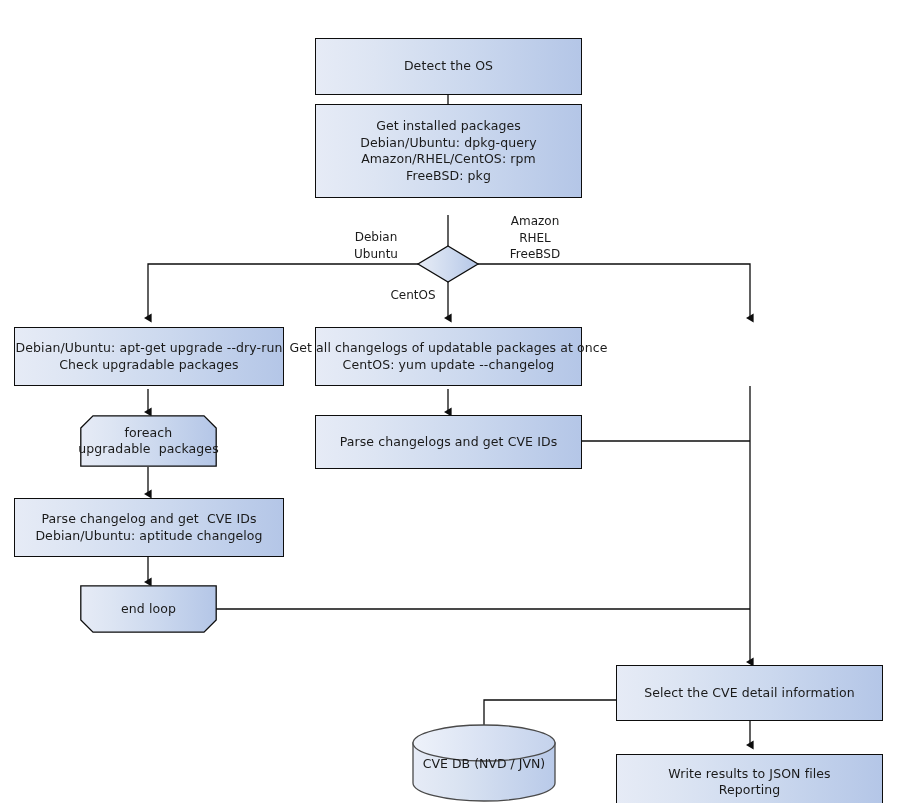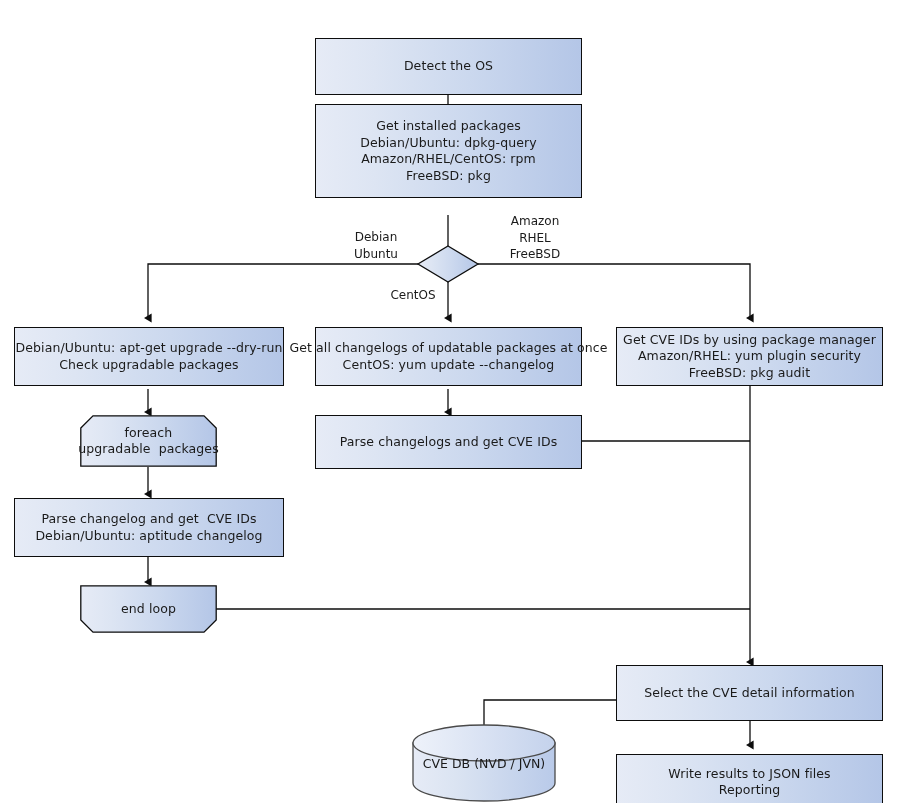--- a/index.html
+++ b/index.html
@@ -174,25 +174,20 @@
   <div class="node box" style="left:14px; top:303px; width:270px; height:59px; flex-direction:column;">
     <span class="label">Debian/Ubuntu: apt-get upgrade --dry-run</span>
     <span class="label">Check upgradable packages</span>
   </div>
 
   <div class="node box" style="left:315px; top:303px; width:267px; height:59px; flex-direction:column;">
     <span class="label" style="margin-left:-6px; margin-right:-6px;">Get all changelogs of updatable packages at once</span>
     <span class="label">CentOS: yum update --changelog</span>
   </div>
 
-  <div class="node box" style="left:616px; top:303px; width:267px; height:59px; flex-direction:column;">
-    <span class="label">Get CVE IDs by using package manager</span>
-    <span class="label">Amazon/RHEL: yum plugin security</span>
-    <span class="label">FreeBSD: pkg audit</span>
-  </div>
 
   <div class="node loop-start" style="left:80px; top:391px; width:137px; height:52px; flex-direction:column;">
     <svg class="loop-shape-svg" viewBox="0 0 137 52" preserveAspectRatio="none" xmlns="http://www.w3.org/2000/svg">
       <path d="M0.8,13 L13,0.8 L124,0.8 L136.2,13 L136.2,51.2 L0.8,51.2 Z" fill="url(#nodeGrad)" stroke="#0d0d0d" stroke-width="1.3" vector-effect="non-scaling-stroke"></path>
     </svg>
     <span class="label inner-text">foreach</span>
     <span class="label inner-text">upgradable  packages</span>
   </div>
 
   <div class="node box" style="left:14px; top:474px; width:270px; height:59px; flex-direction:column;">

